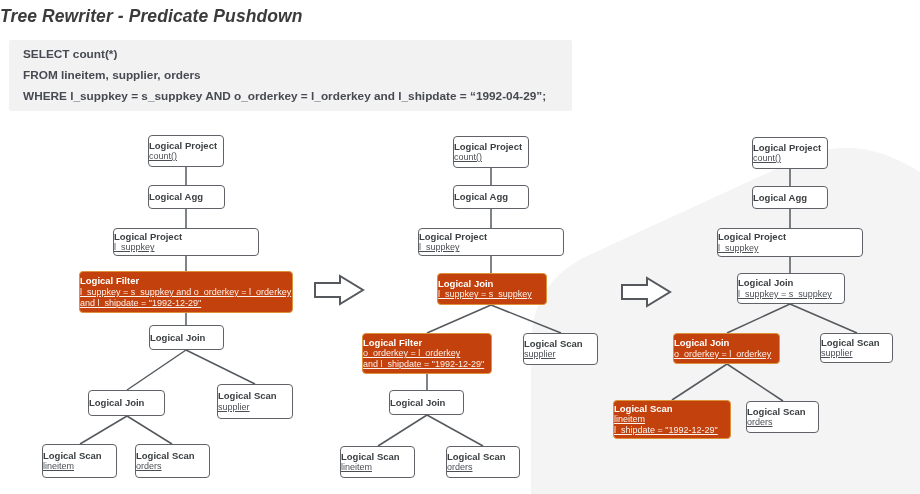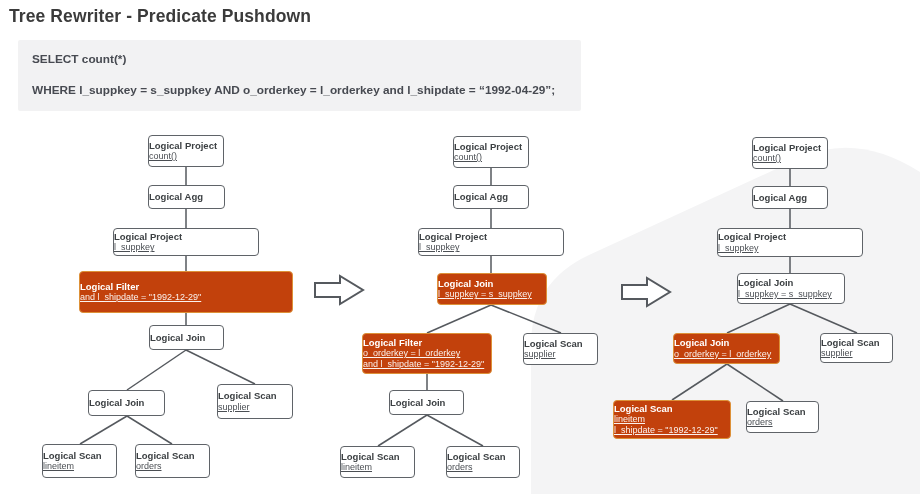--- a/index.html
+++ b/index.html
@@ -3,25 +3,25 @@
 <meta charset="utf-8">
 <style>
   html,body{margin:0;padding:0;}
   body{
     width:920px;height:494px;position:relative;overflow:hidden;
     background:#ffffff;
     font-family:"Liberation Sans", sans-serif;
   }
   .layer-svg{position:absolute;left:0;top:0;z-index:1;}
   .page-title{
-    position:absolute;left:9px;top:6px;z-index:3;
-    font-size:17.5px;font-weight:bold;color:#3b3b3b;letter-spacing:.1px;
+    position:absolute;left:0;top:6px;z-index:3;
+    font-size:17.5px;font-weight:bold;color:#3b3b3b;letter-spacing:.1px;font-style:italic;
   }
   .sql-block{
-    position:absolute;left:18px;top:40px;width:563px;height:71px;z-index:3;
+    position:absolute;left:9px;top:40px;width:563px;height:71px;z-index:3;
     background:#f2f2f3;border-radius:2px;
     display:flex;flex-direction:column;justify-content:space-around;
     padding:4px 0 4px 14px;box-sizing:border-box;
   }
   .sql-line{
     font-size:11.8px;font-weight:bold;color:#474a51;white-space:nowrap;line-height:1;
   }
   .node{
     position:absolute;z-index:2;box-sizing:border-box;
     background:#ffffff;border:1.4px solid #5f6368;border-radius:4px;
@@ -69,36 +69,38 @@
     <line x1="727" y1="364" x2="783" y2="401"></line>
   </g>
   <polygon points="315,283 340,283 340,276 363,290 340,304 340,297 315,297" fill="#ffffff" stroke="#55595e" stroke-width="2" stroke-linejoin="miter"></polygon>
   <polygon points="315,283 340,283 340,276 363,290 340,304 340,297 315,297" transform="translate(307,2)" fill="#ffffff" stroke="#55595e" stroke-width="2" stroke-linejoin="miter"></polygon>
 </svg>
 
 <div class="page-title">Tree Rewriter - Predicate Pushdown</div>
 
 <div class="sql-block">
   <div class="sql-line">SELECT count(*)</div>
+  <div class="sql-line">FROM lineitem, supplier, orders</div>
   <div class="sql-line">WHERE l_suppkey = s_suppkey AND o_orderkey = l_orderkey and l_shipdate = “1992-04-29”;</div>
 </div>
 
 <div class="node" style="left:148px;top:135px;width:76px;height:32px">
   <span class="nt">Logical Project</span>
   <span class="ns">count()</span>
 </div>
 <div class="node" style="left:148px;top:185px;width:77px;height:24px">
   <span class="nt">Logical Agg</span>
 </div>
 <div class="node" style="left:113px;top:228px;width:146px;height:28px">
   <span class="nt">Logical Project</span>
   <span class="ns">l_suppkey</span>
 </div>
 <div class="node hl" style="left:79px;top:271px;width:214px;height:42px">
   <span class="nt">Logical Filter</span>
+  <span class="ns">l_suppkey = s_suppkey and o_orderkey = l_orderkey</span>
   <span class="ns">and l_shipdate = "1992-12-29"</span>
 </div>
 <div class="node" style="left:149px;top:325px;width:75px;height:25px">
   <span class="nt">Logical Join</span>
 </div>
 <div class="node" style="left:88px;top:390px;width:77px;height:26px">
   <span class="nt">Logical Join</span>
 </div>
 <div class="node" style="left:217px;top:384px;width:76px;height:35px">
   <span class="nt">Logical Scan</span>

